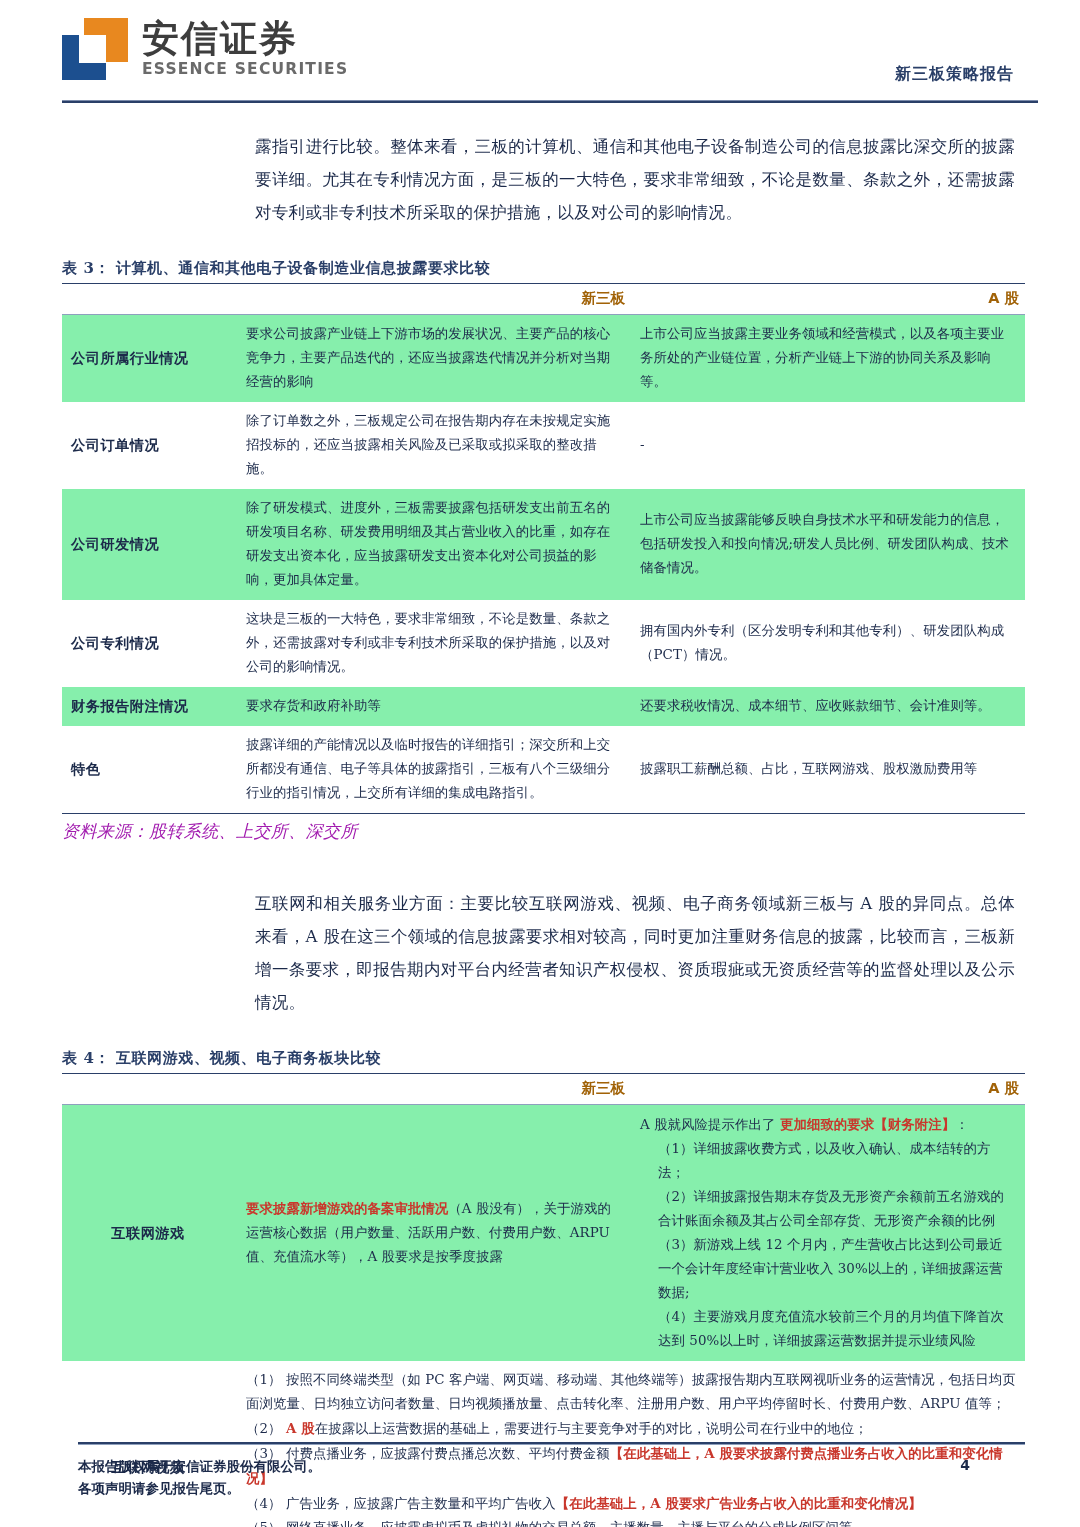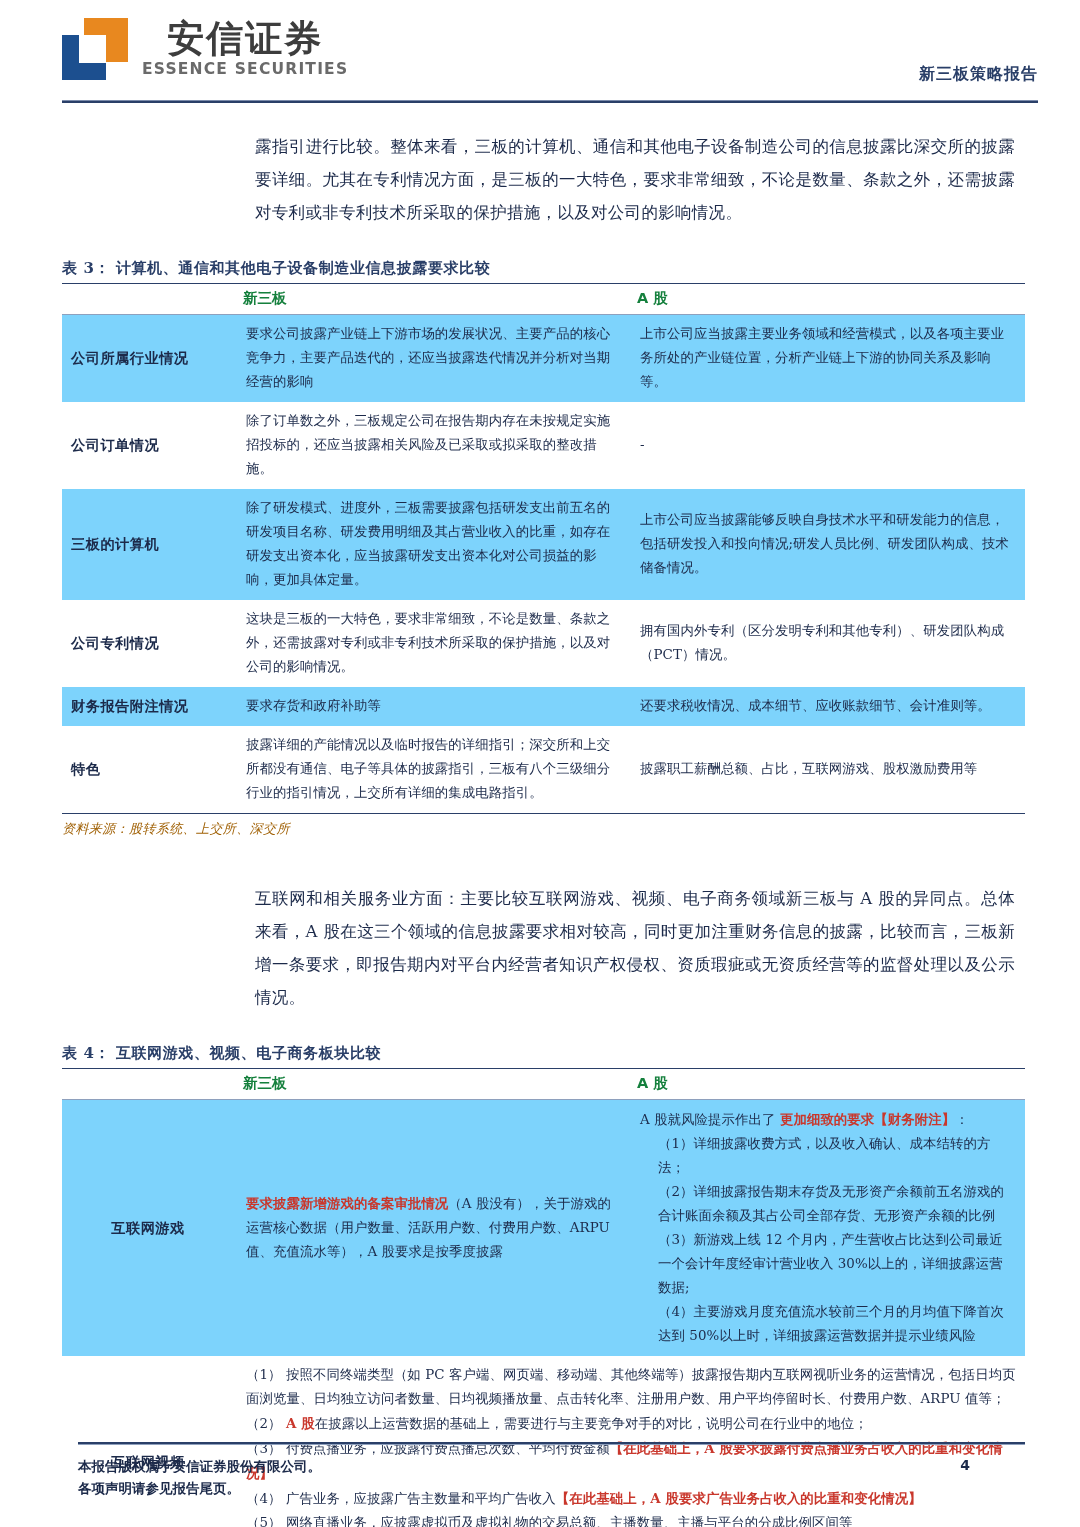--- a/index.html
+++ b/index.html
@@ -11,25 +11,24 @@
     color:#1c2a4a;
     position:relative;
     overflow:hidden;
   }
   .page { position:relative; width:1080px; height:1527px; padding:0; }
 
   
   .header {
     position:relative;
     height:108px;
-    padding:18px 42px 0 62px;
+    padding:18px 66px 0 62px;
     display:flex;
     align-items:flex-start;
     justify-content:space-between;
-    text-align:center;
   }
   .brand { display:flex; align-items:center; gap:14px; }
   .logo-mark { position:relative; width:66px; height:62px; flex:none; }
   .logo-mark .sq-orange {
     position:absolute; left:22px; top:0; width:44px; height:44px;
     background:#e8881f;
   }
   .logo-mark .sq-blue {
     position:absolute; left:0; top:17px; width:44px; height:45px;
     background:#1c4f8f;
@@ -78,50 +77,50 @@
   .tbl-caption {
     font-size:15px; font-weight:700; color:#2a3f68;
     letter-spacing:0.6px;
     padding-bottom:5px;
   }
   table.cmp {
     width:100%; border-collapse:collapse;
     table-layout:fixed;
   }
   table.cmp thead th {
-    font-size:14.5px; font-weight:700; color:#15803d;
-    text-align:left;
+    font-size:14.5px; font-weight:700; color:#a16207;
+    text-align:right;
     padding:5px 6px 6px 6px;
     border-top:1.6px solid #2a3f68;
     border-bottom:1.2px solid #8ea0bd;
     font-family:"DejaVu Sans", sans-serif;
   }
   table.cmp thead th.c0 { width:175px; }
   table.cmp thead th.c1 { width:calc(50% - 88px); }
   table.cmp tbody td {
     font-size:13.4px;
     line-height:24px;
     vertical-align:middle;
     padding:7px 9px 8px 9px;
     letter-spacing:0.1px;
   }
-  table.cmp tbody tr.shade td { background:#7dd3fc; }
+  table.cmp tbody tr.shade td { background:#86efac; }
   table.cmp tbody td.label {
     font-weight:700; font-size:14.2px; color:#1c2a4a;
     text-align:left; 
     font-family:"DejaVu Sans", sans-serif;
     letter-spacing:0.5px;
   }
   table.cmp tbody td.label.center { text-align:center; padding-left:6px; }
   .tbl-bottom-rule {
     border-top:1.6px solid #2a3f68;
     margin-top:0;
   }
   .tbl-source {
-    font-size:13px; font-style:italic; color:#a16207;
+    font-size:17px; font-style:italic; color:#a21caf;
     padding-top:6px; letter-spacing:0.4px;
   }
   .redb { color:#c9372c; font-weight:700; }
   .t4 tbody td { font-size:12.6px; line-height:22px; }
   .t4 tbody td.label { font-size:14px; }
   .t4 li, .t4 .ln { display:block; }
   .t4 .indent { padding-left:18px; }
 
   
   .footer {
@@ -186,21 +185,21 @@
           <td class="label">公司所属行业情况</td>
           <td>要求公司披露产业链上下游市场的发展状况、主要产品的核心竞争力，主要产品迭代的，还应当披露迭代情况并分析对当期经营的影响</td>
           <td>上市公司应当披露主要业务领域和经营模式，以及各项主要业务所处的产业链位置，分析产业链上下游的协同关系及影响等。</td>
         </tr>
         <tr>
           <td class="label">公司订单情况</td>
           <td>除了订单数之外，三板规定公司在报告期内存在未按规定实施招投标的，还应当披露相关风险及已采取或拟采取的整改措施。</td>
           <td>-</td>
         </tr>
         <tr class="shade">
-          <td class="label">三板的计算机</td>
+          <td class="label">公司研发情况</td>
           <td>除了研发模式、进度外，三板需要披露包括研发支出前五名的研发项目名称、研发费用明细及其占营业收入的比重，如存在研发支出资本化，应当披露研发支出资本化对公司损益的影响，更加具体定量。</td>
           <td>上市公司应当披露能够反映自身技术水平和研发能力的信息，包括研发投入和投向情况;研发人员比例、研发团队构成、技术储备情况。</td>
         </tr>
         <tr>
           <td class="label">公司专利情况</td>
           <td>这块是三板的一大特色，要求非常细致，不论是数量、条款之外，还需披露对专利或非专利技术所采取的保护措施，以及对公司的影响情况。</td>
           <td>拥有国内外专利（区分发明专利和其他专利）、研发团队构成（PCT）情况。</td>
         </tr>
         <tr class="shade">
           <td class="label">财务报告附注情况</td>

